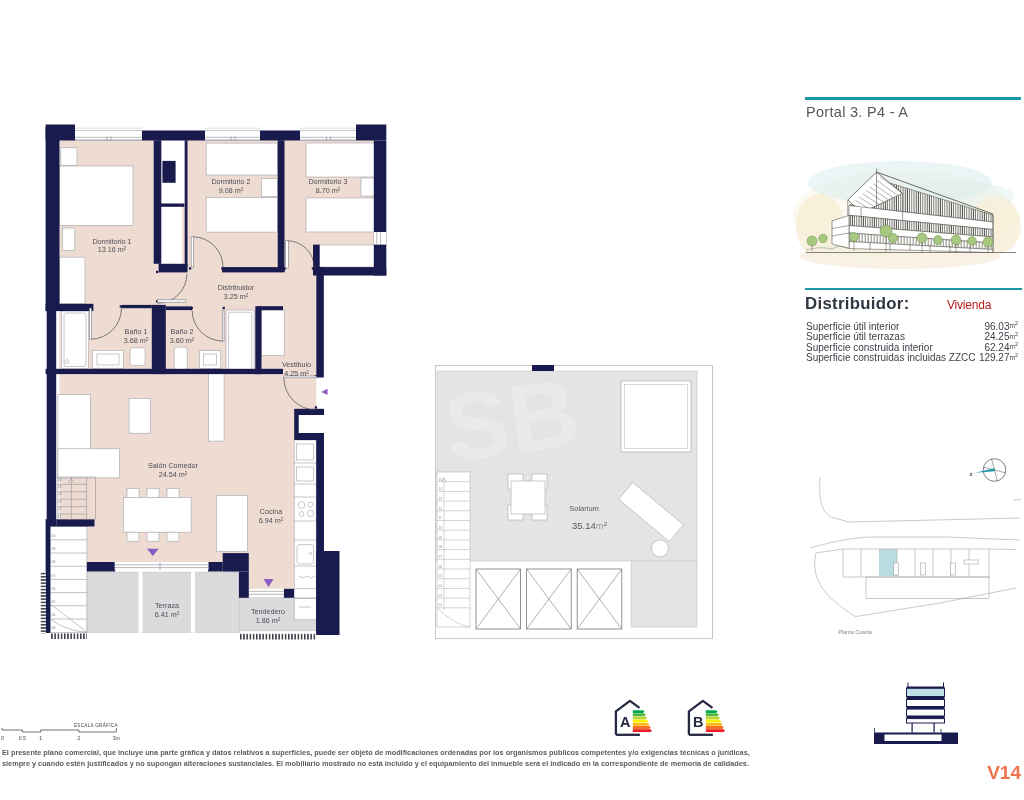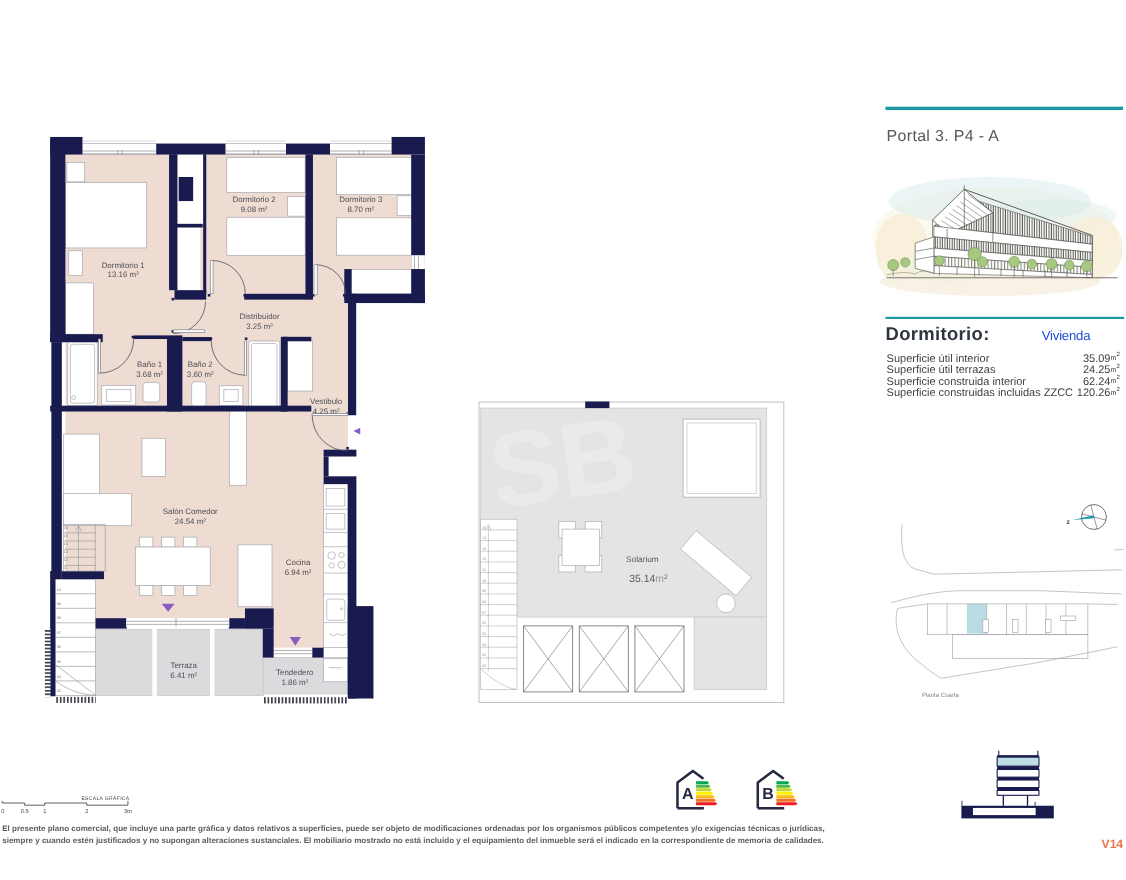--- a/index.html
+++ b/index.html
@@ -1,31 +1,31 @@
 <!DOCTYPE html>
 <html><head>
 <meta charset="utf-8">
 <style>
   html,body{margin:0;padding:0;background:#ffffff;}
   body{width:1024px;height:800px;position:relative;overflow:hidden;
        font-family:"Liberation Sans", sans-serif;}
   #page{position:absolute;left:0;top:0;width:1024px;height:800px;}
   .abs{position:absolute;}
   .tealline{position:absolute;height:2.6px;background:#1b97a6;}
-  #portal{left:806px;top:116px;font-size:14.5px;color:#55575c;letter-spacing:.3px;}
+  #portal{left:806px;top:104px;font-size:14.5px;color:#55575c;letter-spacing:.3px;}
   #supertitle{left:805px;top:294px;font-size:16.8px;font-weight:bold;color:#2e3640;letter-spacing:.3px;}
-  #vivienda{left:947px;top:298px;font-size:12px;color:#1d4ed8;letter-spacing:-0.2px;}
+  #vivienda{left:947px;top:298px;font-size:12px;color:#b91c1c;letter-spacing:-0.2px;}
   #tresd{left:994px;top:288.5px;font-size:23px;font-weight:bold;color:#ec8a50;letter-spacing:-0.5px;margin-left:31px;}
   #specs{left:806px;top:321.5px;width:212px;font-size:10px;color:#3c4249;line-height:10.5px;}
   .srow{position:relative;white-space:nowrap;}
   .sval{position:absolute;right:8.5px;}
   .sm2{position:absolute;right:0px;font-size:6.5px;top:-0.5px;}
   .sup{font-size:5.5px;vertical-align:super;line-height:0;}
   #disclaimer{left:2px;top:748px;width:770px;font-size:7.3px;color:#5c5c5e;line-height:10.9px;letter-spacing:0px;font-weight:bold;}
-  #v14{right:3px;top:762px;font-size:11px;font-weight:bold;color:#f0734e;}
+  #v14{right:3px;top:762px;font-size:19px;font-weight:bold;color:#f0734e;}
 </style>
 </head>
 <body>
 <svg id="page" viewBox="0 0 1024 800" font-family="Liberation Sans, sans-serif">
 <defs>
 <pattern id="hatchwin" width="2.2" height="6" patternUnits="userSpaceOnUse">
   <rect width="2.2" height="6" fill="#ffffff"></rect>
   <line x1="1" y1="0" x2="1" y2="6" stroke="#55584e" stroke-width="0.9"></line>
 </pattern>
 <pattern id="hatchwin2" width="3" height="6" patternUnits="userSpaceOnUse">
@@ -542,23 +542,23 @@
 <line x1="874.5" y1="728" x2="874.5" y2="732.5" stroke="#191b4f" stroke-width="0.8"></line>
 <line x1="941" y1="729" x2="941" y2="732.5" stroke="#191b4f" stroke-width="0.8"></line>
 <rect x="874" y="732.5" width="84" height="11.5" fill="#191b4f"></rect>
 <rect x="884.5" y="734.5" width="57" height="6.5" fill="#ffffff"></rect>
 </g>
 </g>
 </svg>
 <div class="abs tealline" style="left:805px;top:97px;width:216px;"></div>
 <div class="abs tealline" style="left:805px;top:287.5px;width:217px;"></div>
 <div class="abs" id="portal">Portal 3. P4 - A</div>
-<div class="abs" id="supertitle">Dormitorio:</div>
+<div class="abs" id="supertitle">Distribuidor:</div>
 <div class="abs" id="vivienda">Vivienda</div>
 <div class="abs" id="tresd">3d</div>
 <div class="abs" id="specs">
-  <div class="srow">Superficie útil interior<span class="sval">35.09</span><span class="sm2">m<sup class="sup">2</sup></span></div>
+  <div class="srow">Superficie útil interior<span class="sval">96.03</span><span class="sm2">m<sup class="sup">2</sup></span></div>
   <div class="srow">Superficie útil terrazas<span class="sval">24.25</span><span class="sm2">m<sup class="sup">2</sup></span></div>
   <div class="srow">Superficie construida interior<span class="sval">62.24</span><span class="sm2">m<sup class="sup">2</sup></span></div>
-  <div class="srow">Superficie construidas incluidas ZZCC<span class="sval">120.26</span><span class="sm2">m<sup class="sup">2</sup></span></div>
+  <div class="srow">Superficie construidas incluidas ZZCC<span class="sval">129.27</span><span class="sm2">m<sup class="sup">2</sup></span></div>
 </div>
 <div class="abs" id="disclaimer">El presente plano comercial, que incluye una parte gráfica y datos relativos a superficies, puede ser objeto de modificaciones ordenadas por los organismos públicos competentes y/o exigencias técnicas o jurídicas, siempre y cuando estén justificados y no supongan alteraciones sustanciales. El mobiliario mostrado no está incluido y el equipamiento del inmueble será el indicado en la correspondiente de memoria de calidades.</div>
 <div class="abs" id="v14">V14</div>
 
 </body></html>

